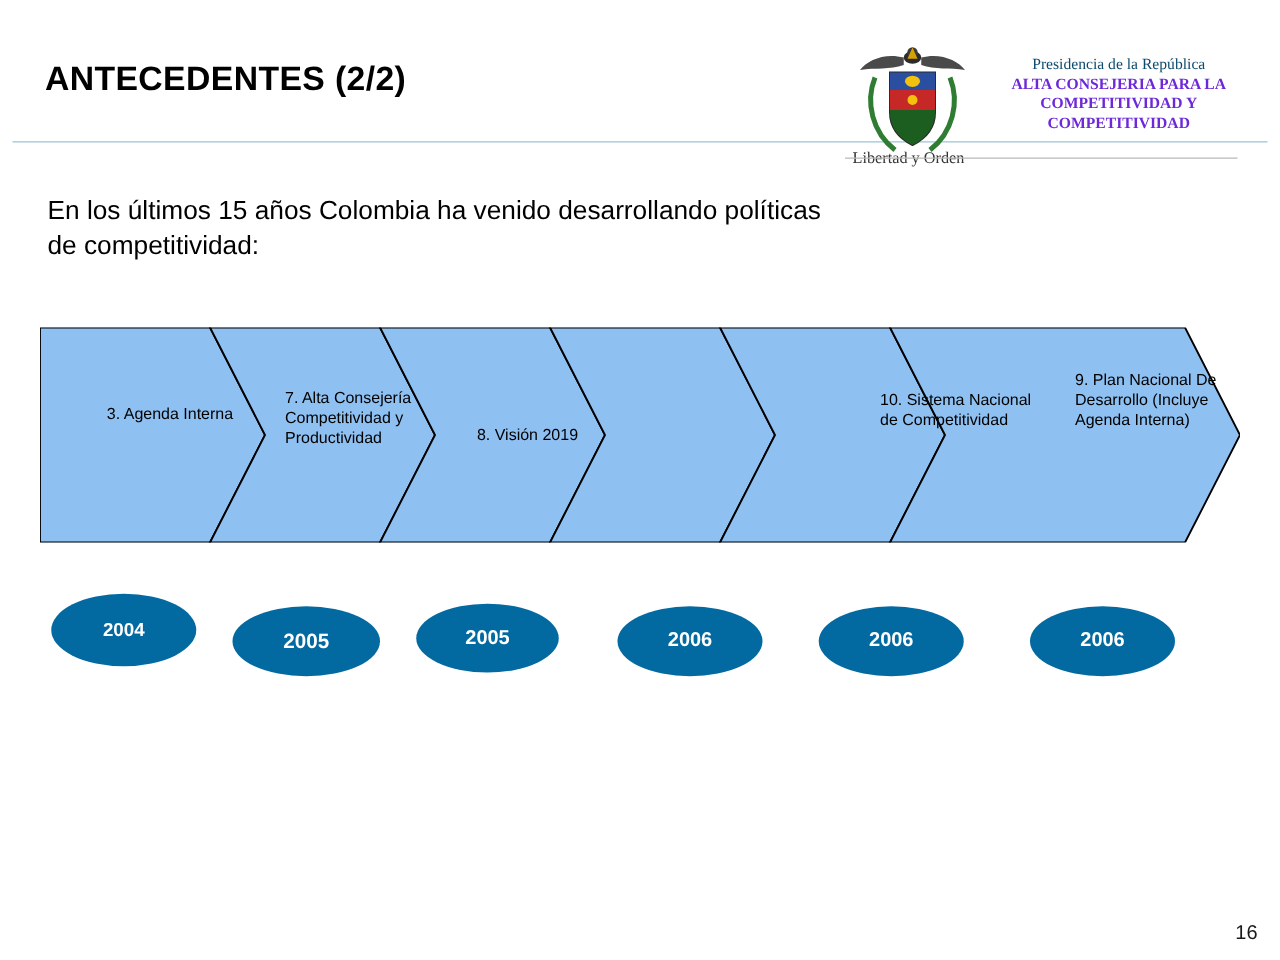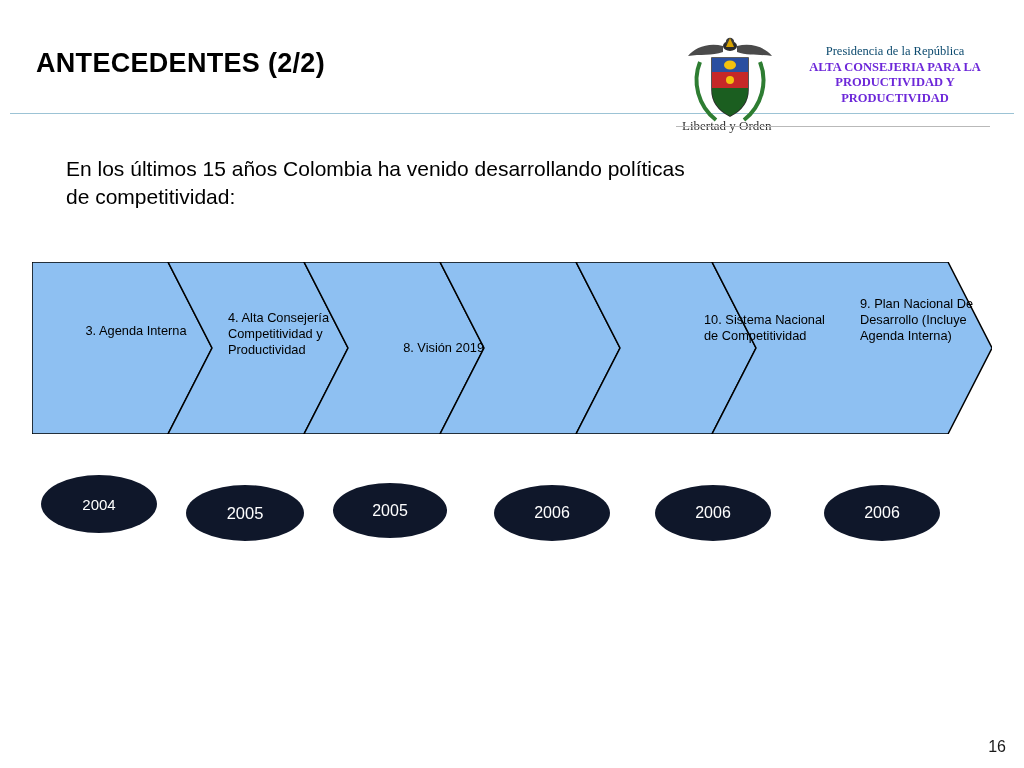--- a/index.html
+++ b/index.html
@@ -90,21 +90,20 @@
 
   
   #intro-text {
     position: absolute;
     left: 38px;
     top: 155px;
     width: 640px;
     font-size: 21px;
     line-height: 1.35;
     color: #000000;
-    margin-left: 28px;
   }
 
   
   #chevron-band {
     position: absolute;
     left: 32px;
     top: 262px;
     width: 960px;
     height: 172px;
   }
@@ -122,24 +121,24 @@
   
   #year-row {
     position: absolute;
     left: 0;
     top: 468px;
     width: 1024px;
     height: 80px;
   }
   .year-ellipse {
     position: absolute;
-    background: #0f172a;
+    background: #0369a1;
     border-radius: 50%;
     color: #ffffff;
-    font-weight: normal;
+    font-weight: bold;
     display: flex;
     align-items: center;
     justify-content: center;
   }
 
   
   #page-number {
     position: absolute;
     right: 18px;
     bottom: 12px;
@@ -170,21 +169,21 @@
     <path d="M30 40 H 66 V 56 H 30 Z" fill="#c62828"></path>
     <path d="M30 56 H 66 V 58 C 66 72, 56 80, 48 84 C 40 80, 30 72, 30 58 Z" fill="#1b5e20"></path>
     <ellipse cx="48" cy="33" rx="6" ry="4.5" fill="#f4c20d"></ellipse>
     <circle cx="48" cy="48" r="4" fill="#f4c20d"></circle>
   </svg>
   <div id="crest-caption">Libertad y Orden</div>
 
   <div id="logo-text">
     <div id="logo-line1">Presidencia de la República</div>
     <div id="logo-line2">ALTA CONSEJERIA PARA LA</div>
-    <div id="logo-line3">PRODUCTIVIDAD Y PRODUCTIVIDAD</div>
+    <div id="logo-line3">COMPETITIVIDAD Y COMPETITIVIDAD</div>
   </div>
 </div>
 <div id="logo-underline"></div>
 
 <div id="intro-text">En los últimos 15 años Colombia ha venido desarrollando políticas de competitividad:</div>
 
 <div id="chevron-band">
   <svg width="960" height="172" viewBox="0 0 960 172">
 
     <polygon points="0,0 136,0 180,86 136,172 0,172" fill="#8ec0f2" stroke="#000000" stroke-width="1.5"></polygon>
@@ -195,23 +194,23 @@
 
     <polygon points="408,0 544,0 588,86 544,172 408,172 452,86" fill="#8ec0f2" stroke="#000000" stroke-width="1.5"></polygon>
 
     <polygon points="544,0 680,0 724,86 680,172 544,172 588,86" fill="#8ec0f2" stroke="#000000" stroke-width="1.5"></polygon>
 
     <polygon points="680,0 916,0 960,86 916,172 680,172 724,86" fill="#8ec0f2" stroke="#000000" stroke-width="1.5"></polygon>
   </svg>
 
   <div class="chev-label" style="left:46px; top:61px; width:116px; text-align:center;">3. Agenda Interna</div>
 
-  <div class="chev-label" style="left:196px; top:48px; width:140px;">4. Alta Consejería Competitividad y Productividad</div>
-
-  <div class="chev-label" style="left:328px; top:78px; width:124px; text-align:right;">8. Visión 2019</div>
+  <div class="chev-label" style="left:196px; top:48px; width:140px;">7. Alta Consejería Competitividad y Productividad</div>
+
+  <div class="chev-label" style="left:328px; top:78px; width:124px; text-align:center;">8. Visión 2019</div>
 
 
   <div class="chev-label" style="left:672px; top:50px; width:132px;">10. Sistema Nacional de Competitividad</div>
 
   <div class="chev-label" style="left:828px; top:34px; width:148px;">9. Plan Nacional De Desarrollo (Incluye Agenda Interna)</div>
 </div>
 
 <div id="year-row">
   <div class="year-ellipse" style="left:41px; top:7px; width:116px; height:58px; font-size:15px;">2004</div>
 

